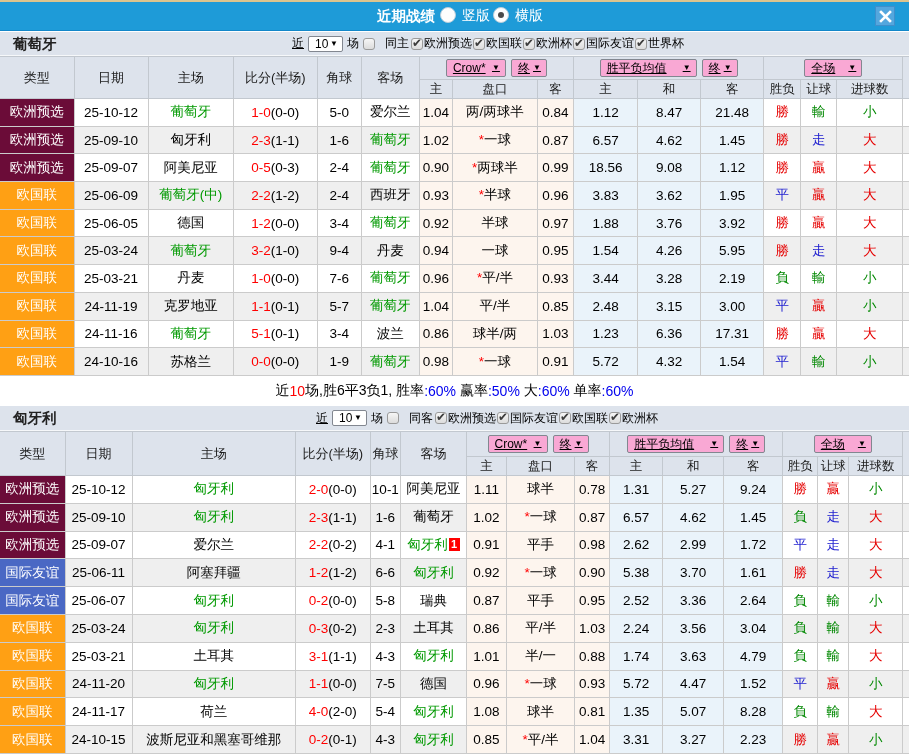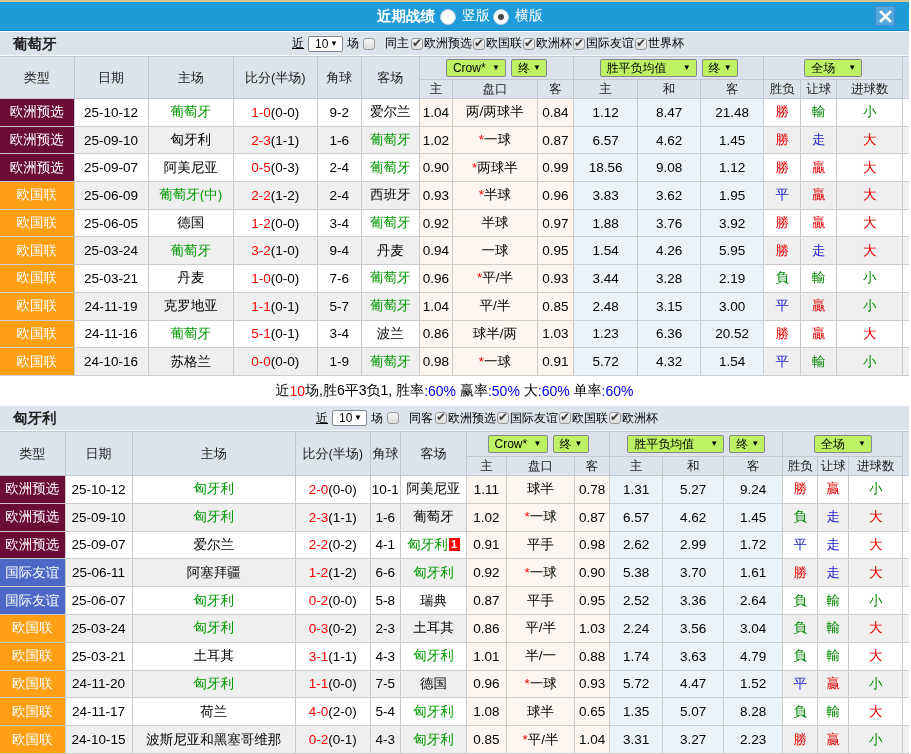--- a/index.html
+++ b/index.html
@@ -3,21 +3,21 @@
 <meta charset="utf-8">
 <style>
   * { margin:0; padding:0; box-sizing:border-box; }
   html,body { width:911px; height:754px; overflow:hidden; background:#fff;
     font-family:"Liberation Sans","DejaVu Sans",sans-serif; }
   #panel { position:relative; width:911px; height:754px; background:#fff; }
   #topline { position:absolute; left:0; top:0; width:909px; height:2px; background:#dcc48e; }
   #titlebar { position:absolute; left:0; top:2px; width:909px; height:29px; background:#1e9bd8; border-bottom:1px solid #1287c9;
     display:flex; align-items:center; justify-content:center; color:#fff; padding-left:13px; }
   #titlebar .title { font-weight:bold; font-size:14.5px; }
-  .radio-group { display:flex; align-items:flex-end; margin-left:4px; }
+  .radio-group { display:flex; align-items:flex-start; margin-left:4px; }
   .radio { width:16px; height:16px; border-radius:50%; background:#fdfdfd; border:1px solid #b9cedb;
     display:inline-block; position:relative; margin:0 6px 0 1px; }
   .radio.sel::after { content:""; position:absolute; left:4px; top:4px; width:6px; height:6px;
     border-radius:50%; background:#4a4a4a; }
   .radio-label { font-size:14px; color:#fff; margin-right:2px; }
   #close-btn { position:absolute; right:14px; top:4px; width:20px; height:20px; background:#54a7de;
     border:1px solid #3f8fcb; display:flex; align-items:center; justify-content:center; cursor:pointer; }
 
   .filterbar { position:absolute; left:0; width:909px; background:#dde3ec;
     border-bottom:1px solid #f6f8fa; }
@@ -39,22 +39,22 @@
 
   table.grid { border-collapse:collapse; table-layout:fixed; position:absolute; left:0; }
   table.grid td { overflow:hidden; text-align:center; vertical-align:middle; }
   
   tr.h1 td, tr.h2 td { background:#dde3ec; border:1px solid #c2c8cf; border-left:none; font-size:13px; color:#1c1c1c; }
   tr.h2 td { font-size:12.5px; }
   tr.h1 td:first-child { border-left:none; }
   tr.h1 { height:23px; } tr.h2 { height:19px; }
   td.rowspan-head { border-bottom:1px solid #c2c8cf; }
   .hsel { display:inline-flex; align-items:center; justify-content:space-between;
-    height:18px; background:#bef264; border:1px solid #828790; border-radius:2px;
-    font-size:12px; color:#000; padding:0 5px 0 6px; vertical-align:middle; }
+    height:18px; background:#f9a8d4; border:1px solid #828790; border-radius:2px;
+    font-size:12px; color:#000; padding:0 5px 0 6px; vertical-align:middle;text-decoration:underline; }
   .hsel + .hsel { margin-left:5px; }
   .hsel.w-company { width:60px; } .hsel.w-time { width:36px; }
   .hsel.w-mode { width:97px; } .hsel.w-scope { width:58px; }
   
   tr.data td { border:1px solid #cbcbcb; border-left:none; font-size:13.5px; color:#000; }
   tr.data:nth-child(odd) td.plain { background:#fff; }
   tr.data:nth-child(even) td.plain { background:#efefef; }
   tr.data td.league { color:#fff; font-size:13.5px; }
   td.ahcol { background:#fdf5ee; }
   td.eucol { background:#eaf3fa; }
@@ -171,21 +171,21 @@
             <td>客</td>
             <td>胜负</td>
             <td>让球</td>
             <td>进球数</td>
           </tr>
           <tr class="data" style="height: 27.7px;">
             <td class="league" style="background: rgb(107, 12, 56);">欧洲预选</td>
             <td class="plain">25-10-12</td>
             <td class="plain"><span class="team-hl">葡萄牙</span></td>
             <td class="plain"><span class="score-m">1-0</span><span>(0-0)</span></td>
-            <td class="plain">9-2</td>
+            <td class="plain">5-0</td>
             <td class="plain"><span>爱尔兰</span></td>
             <td class="ahcol">1.04</td>
             <td class="ahcol"><span>两/两球半</span></td>
             <td class="ahcol">0.84</td>
             <td class="eucol">1.12</td>
             <td class="eucol">8.47</td>
             <td class="eucol">21.48</td>
             <td class="plain" style="color: rgb(230, 0, 0);">勝</td>
             <td class="plain" style="color: rgb(0, 136, 0);">輸</td>
             <td class="plain" style="color: rgb(0, 136, 0);">小</td>
@@ -322,21 +322,21 @@
             <td class="plain">24-11-16</td>
             <td class="plain"><span class="team-hl">葡萄牙</span></td>
             <td class="plain"><span class="score-m">5-1</span><span>(0-1)</span></td>
             <td class="plain">3-4</td>
             <td class="plain"><span>波兰</span></td>
             <td class="ahcol">0.86</td>
             <td class="ahcol"><span>球半/两</span></td>
             <td class="ahcol">1.03</td>
             <td class="eucol">1.23</td>
             <td class="eucol">6.36</td>
-            <td class="eucol">20.52</td>
+            <td class="eucol">17.31</td>
             <td class="plain" style="color: rgb(230, 0, 0);">勝</td>
             <td class="plain" style="color: rgb(230, 0, 0);">贏</td>
             <td class="plain" style="color: rgb(230, 0, 0);">大</td>
             <td class="plain xcol"></td>
           </tr>
           <tr class="data" style="height: 27.7px;">
             <td class="league" style="background: rgb(255, 160, 20);">欧国联</td>
             <td class="plain">24-10-16</td>
             <td class="plain"><span>苏格兰</span></td>
             <td class="plain"><span class="score-m">0-0</span><span>(0-0)</span></td>
@@ -594,21 +594,21 @@
           </tr>
           <tr class="data" style="height: 27.8px;">
             <td class="league" style="background: rgb(255, 160, 20);">欧国联</td>
             <td class="plain">24-11-17</td>
             <td class="plain"><span>荷兰</span></td>
             <td class="plain"><span class="score-m">4-0</span><span>(2-0)</span></td>
             <td class="plain">5-4</td>
             <td class="plain"><span class="team-hl">匈牙利</span></td>
             <td class="ahcol">1.08</td>
             <td class="ahcol"><span>球半</span></td>
-            <td class="ahcol">0.65</td>
+            <td class="ahcol">0.81</td>
             <td class="eucol">1.35</td>
             <td class="eucol">5.07</td>
             <td class="eucol">8.28</td>
             <td class="plain" style="color: rgb(0, 136, 0);">負</td>
             <td class="plain" style="color: rgb(0, 136, 0);">輸</td>
             <td class="plain" style="color: rgb(230, 0, 0);">大</td>
             <td class="plain xcol"></td>
           </tr>
           <tr class="data" style="height: 27.8px;">
             <td class="league" style="background: rgb(255, 160, 20);">欧国联</td>

